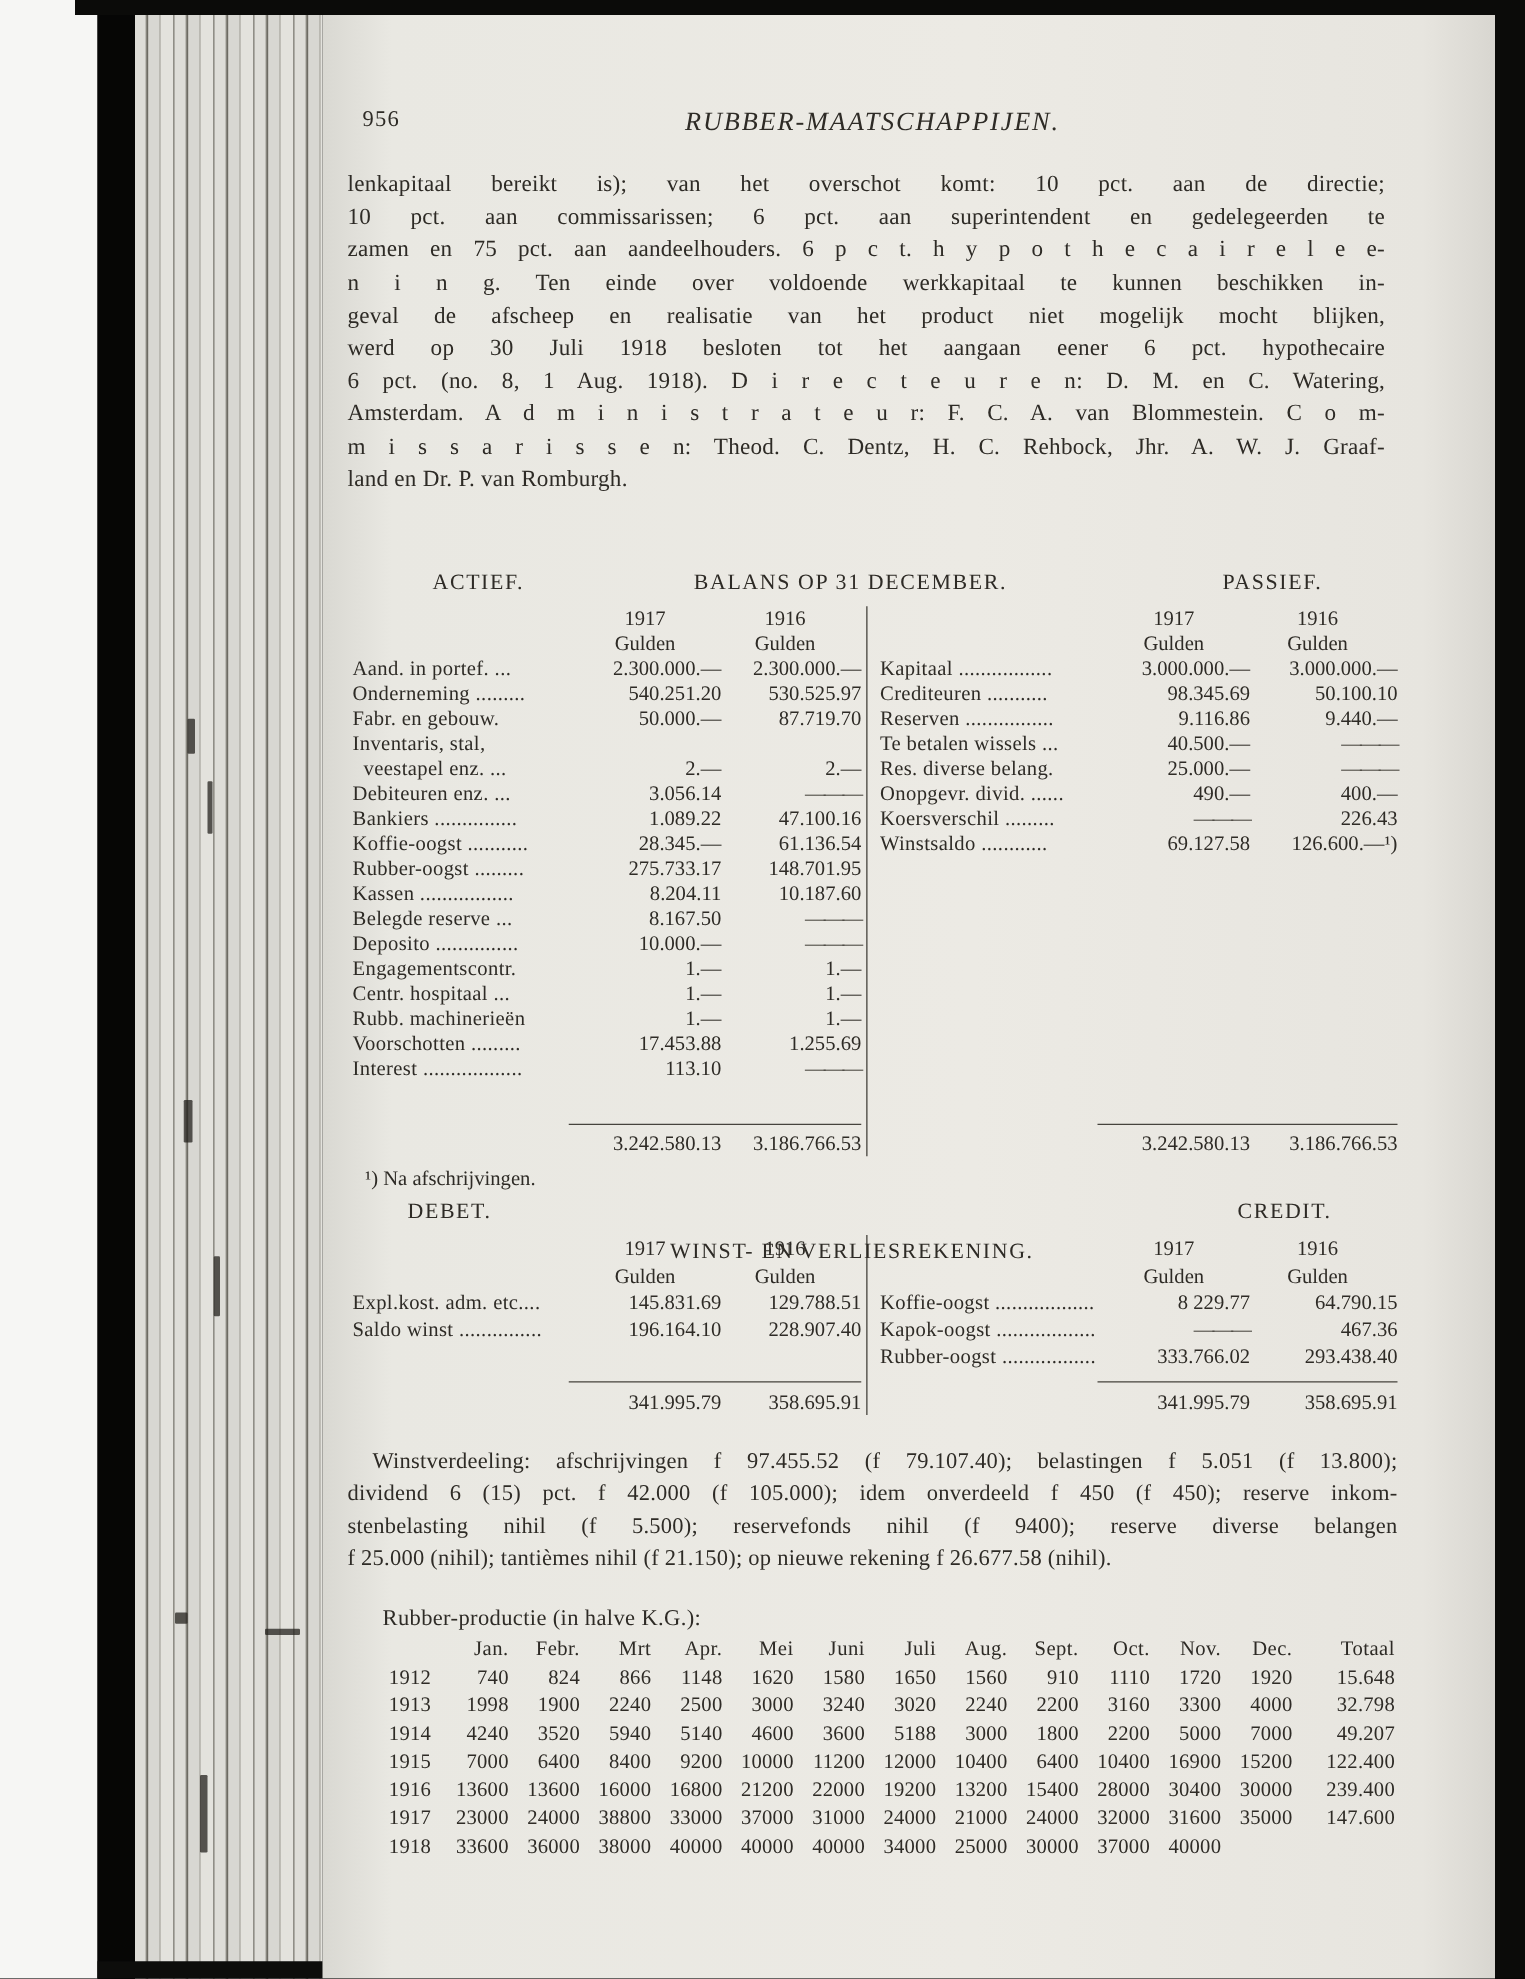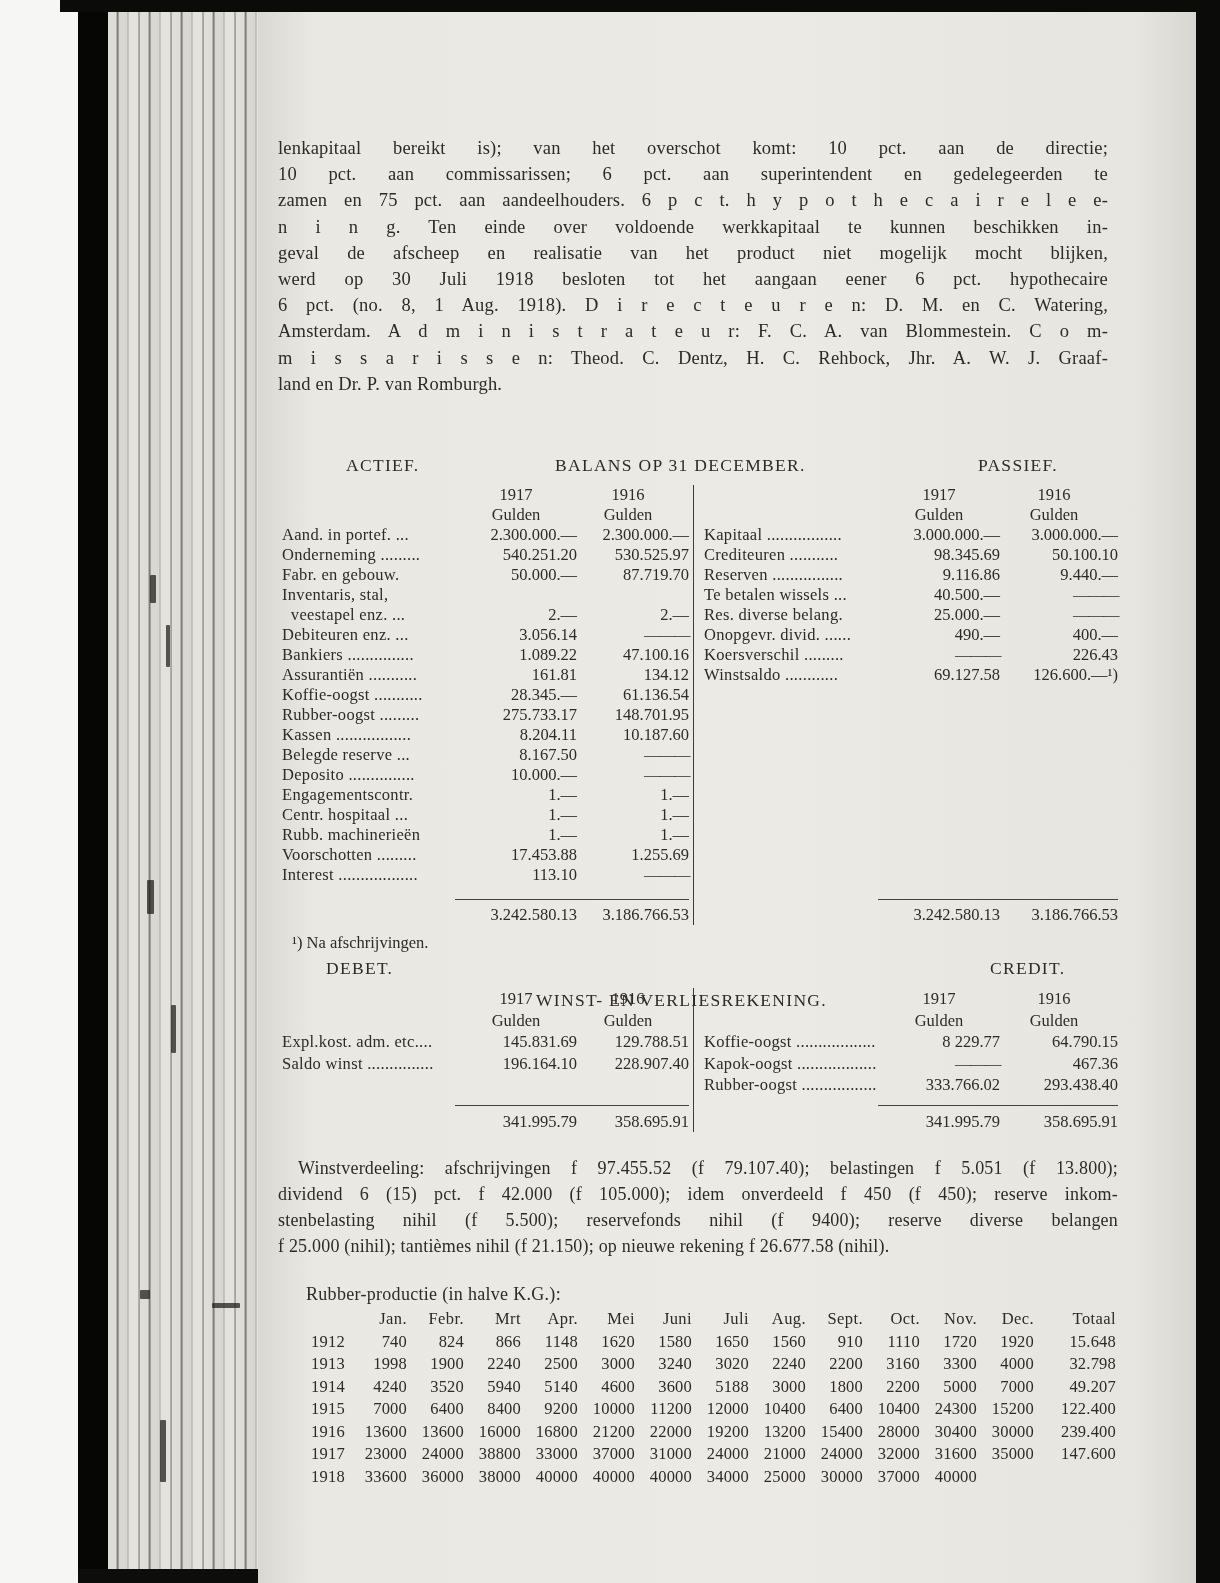--- a/index.html
+++ b/index.html
@@ -78,20 +78,24 @@
   <div class="speck" style="left:171px;top:1005px;width:5px;height:48px;"></div>
   <div class="speck" style="left:140px;top:1290px;width:10px;height:9px;"></div>
   <div class="speck" style="left:212px;top:1303px;width:28px;height:5px;"></div>
   <div class="speck" style="left:160px;top:1420px;width:6px;height:62px;"></div>
   <div class="bar-top"></div>
   <div class="bar-right"></div>
   <div class="bar-bottom"></div>
 
   <div class="paper">
 
+    <div class="pageheader">
+      <span class="pagenum">956</span>
+      <span class="runtitle">RUBBER-MAATSCHAPPIJEN.</span>
+    </div>
 
     <div class="para" id="intro">
         <div class="line">lenkapitaal bereikt is); van het overschot komt: 10 pct. aan de directie;</div>
         <div class="line">10 pct. aan commissarissen; 6 pct. aan superintendent en gedelegeerden te</div>
         <div class="line">zamen en 75 pct. aan aandeelhouders. 6 p c t. h y p o t h e c a i r e l e e-</div>
         <div class="line">n i n g. Ten einde over voldoende werkkapitaal te kunnen beschikken in-</div>
         <div class="line">geval de afscheep en realisatie van het product niet mogelijk mocht blijken,</div>
         <div class="line">werd op 30 Juli 1918 besloten tot het aangaan eener 6 pct. hypothecaire</div>
         <div class="line">6 pct. (no. 8, 1 Aug. 1918). D i r e c t e u r e n: D. M. en C. Watering,</div>
         <div class="line">Amsterdam. A d m i n i s t r a t e u r: F. C. A. van Blommestein. C o m-</div>
@@ -144,25 +148,20 @@
             </div>
             <div class="trow">
               <span class="lbl">Debiteuren enz. ...</span>
               <span class="val">3.056.14</span>
               <span class="val dash">———</span>
             </div>
             <div class="trow">
               <span class="lbl">Bankiers ...............</span>
               <span class="val">1.089.22</span>
               <span class="val">47.100.16</span>
-            </div>
-            <div class="trow">
-              <span class="lbl">Assurantiën ...........</span>
-              <span class="val">161.81</span>
-              <span class="val">134.12</span>
             </div>
             <div class="trow">
               <span class="lbl">Koffie-oogst ...........</span>
               <span class="val">28.345.—</span>
               <span class="val">61.136.54</span>
             </div>
             <div class="trow">
               <span class="lbl">Rubber-oogst .........</span>
               <span class="val">275.733.17</span>
               <span class="val">148.701.95</span>
@@ -429,21 +428,21 @@
           <span>7000</span>
           <span>6400</span>
           <span>8400</span>
           <span>9200</span>
           <span>10000</span>
           <span>11200</span>
           <span>12000</span>
           <span>10400</span>
           <span>6400</span>
           <span>10400</span>
-          <span>24300</span>
+          <span>16900</span>
           <span>15200</span>
           <span>122.400</span>
           <span class="yr">1916</span>
           <span>13600</span>
           <span>13600</span>
           <span>16000</span>
           <span>16800</span>
           <span>21200</span>
           <span>22000</span>
           <span>19200</span>

